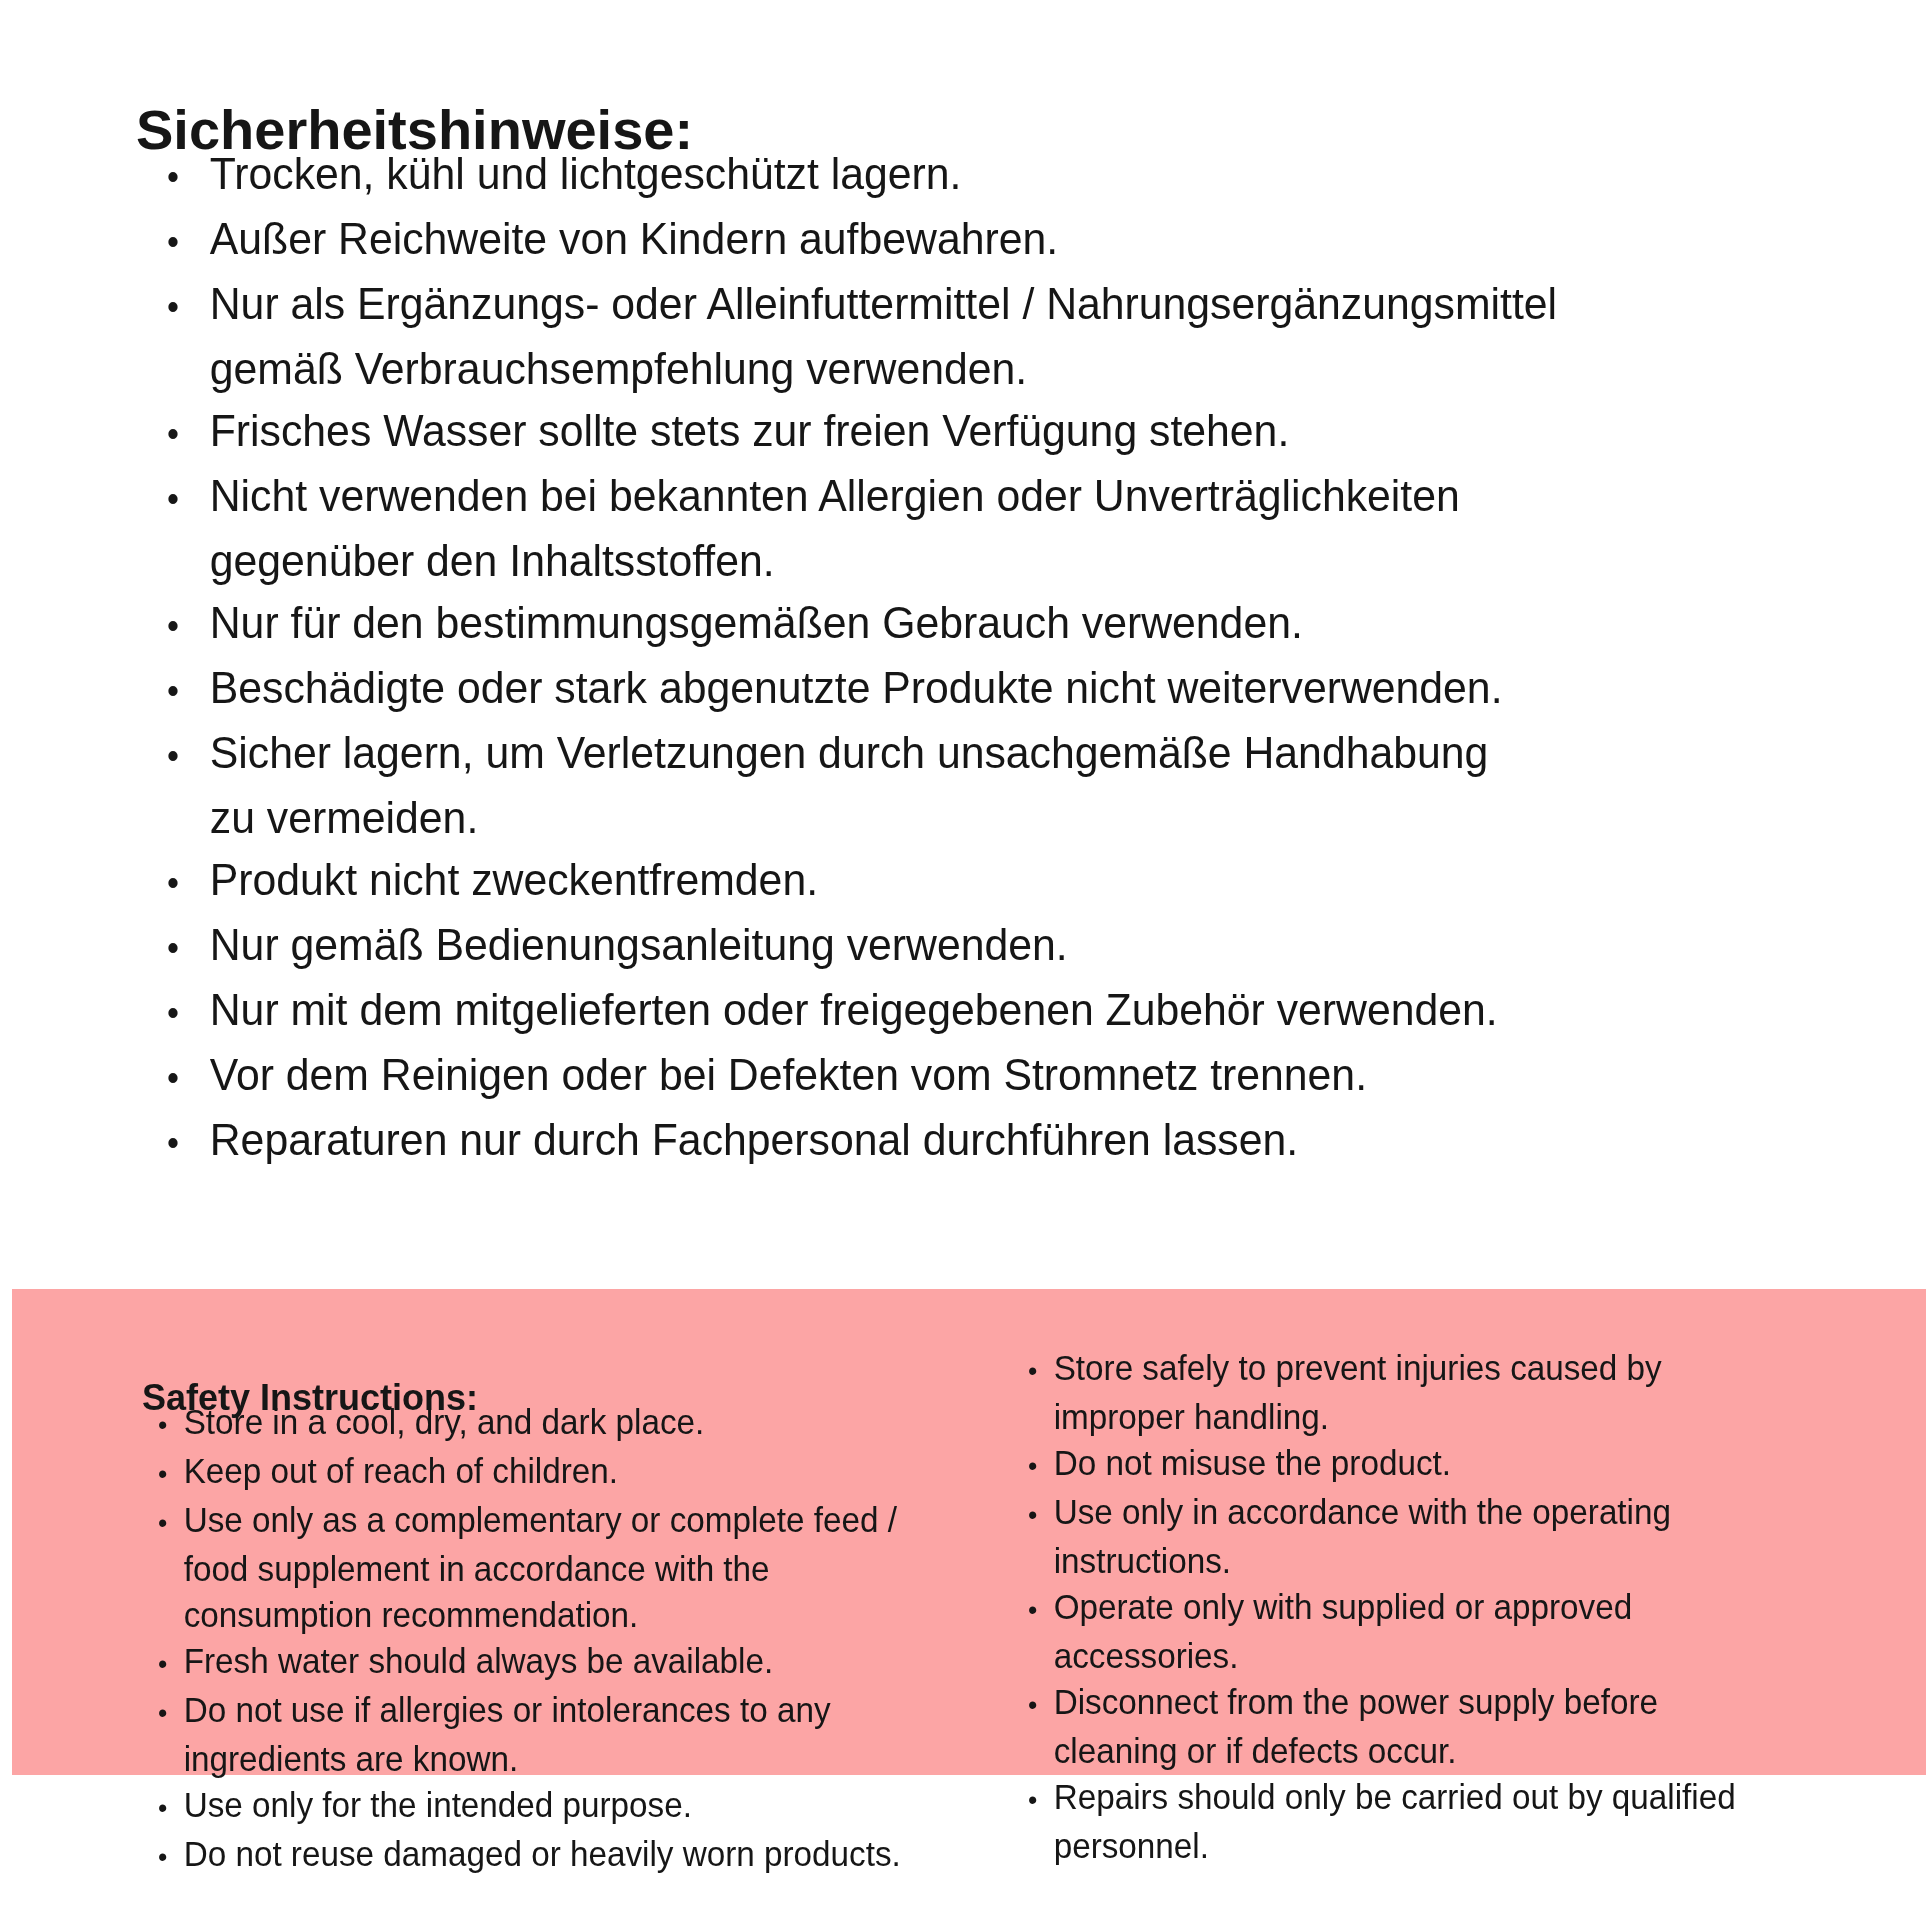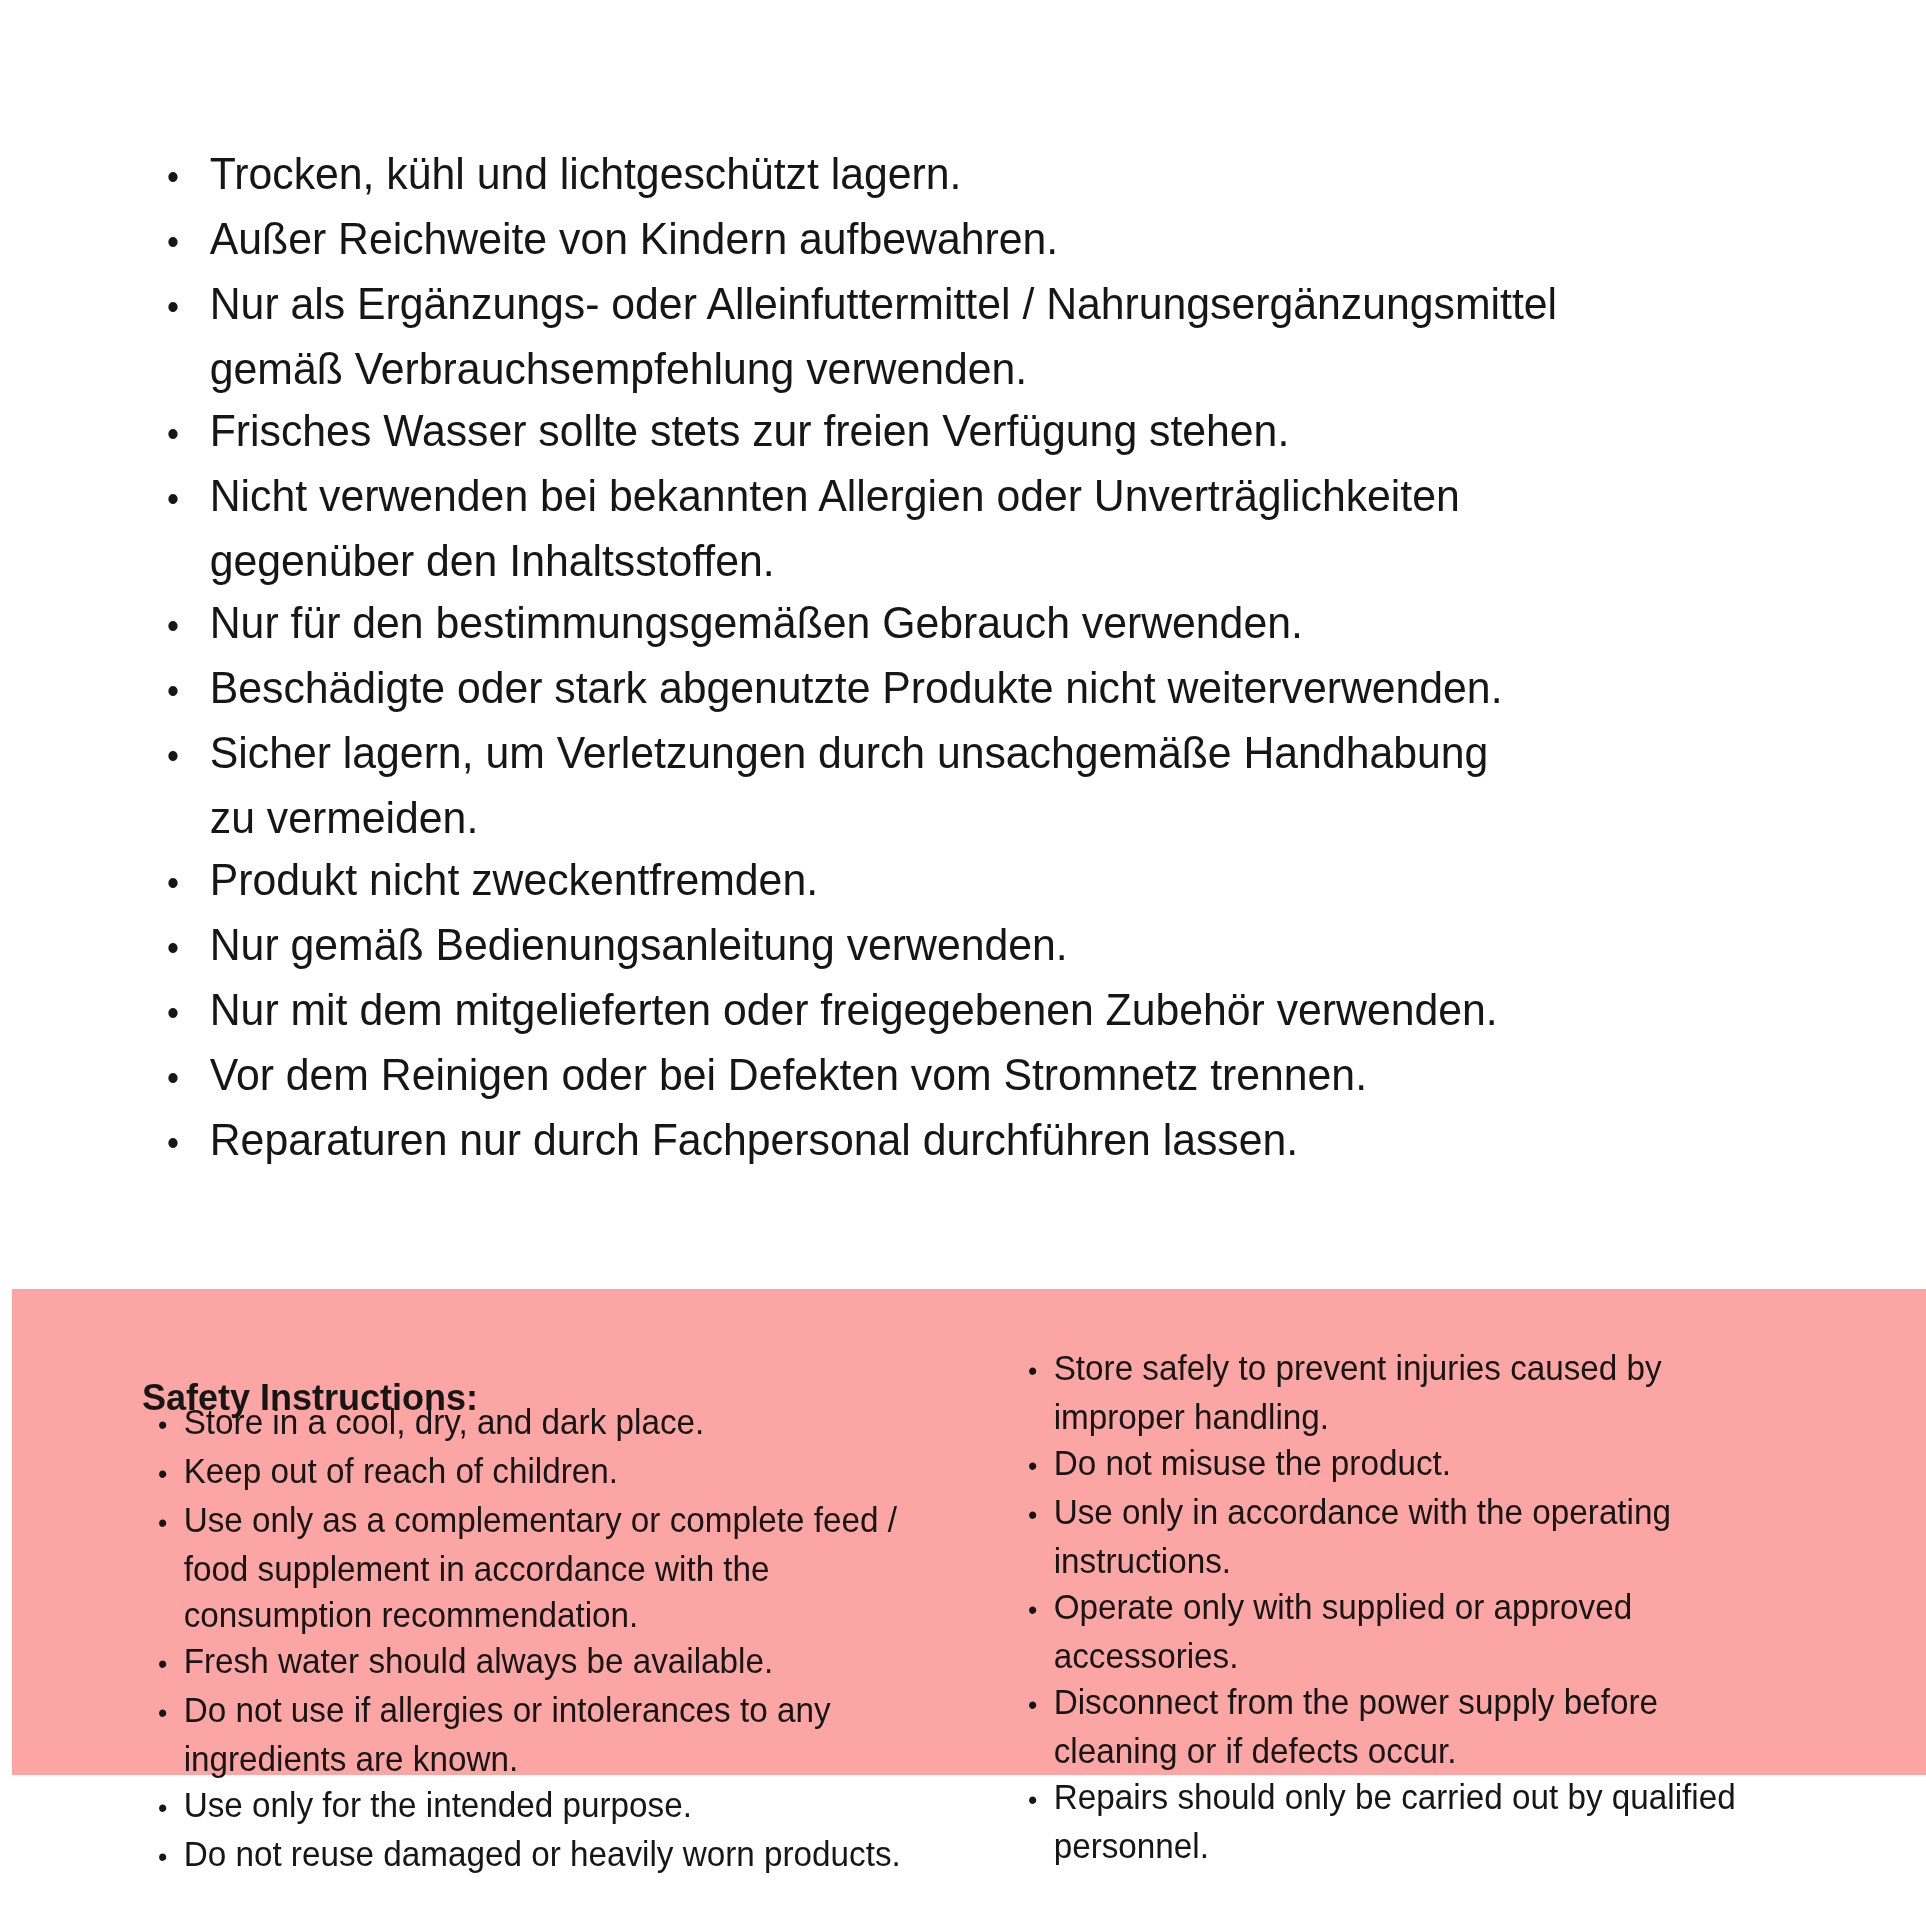--- a/index.html
+++ b/index.html
@@ -104,20 +104,21 @@
     left: 1016px;
     top: 56px;
     width: 892px;
   }
 </style>
 </head>
 <body>
 
 <div class="page">
 
+  <h1 class="de-heading">Sicherheitshinweise:</h1>
 
   <ul class="safety-list de-list">
     <li>Trocken, kühl und lichtgeschützt lagern.</li>
     <li>Außer Reichweite von Kindern aufbewahren.</li>
     <li>Nur als Ergänzungs- oder Alleinfuttermittel / Nahrungsergänzungsmittel
 gemäß Verbrauchsempfehlung verwenden.</li>
     <li>Frisches Wasser sollte stets zur freien Verfügung stehen.</li>
     <li>Nicht verwenden bei bekannten Allergien oder Unverträglichkeiten
 gegenüber den Inhaltsstoffen.</li>
     <li>Nur für den bestimmungsgemäßen Gebrauch verwenden.</li>

